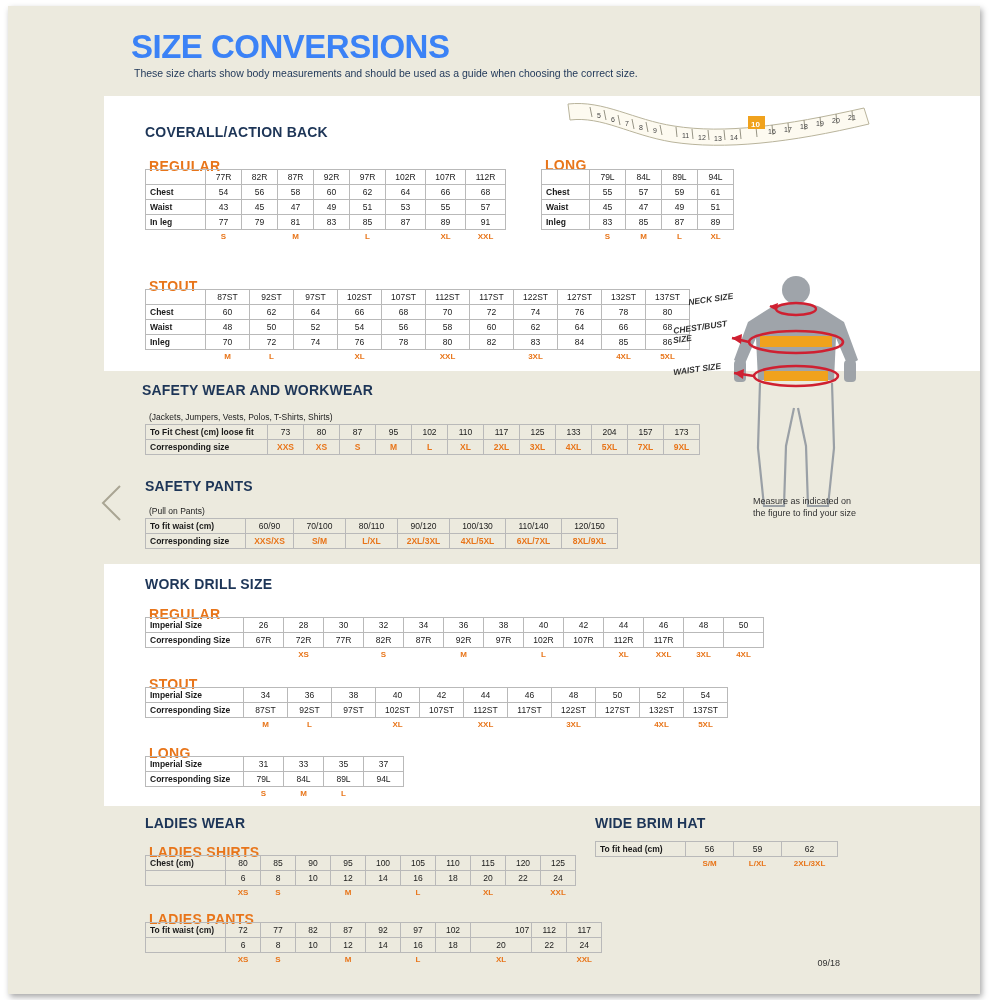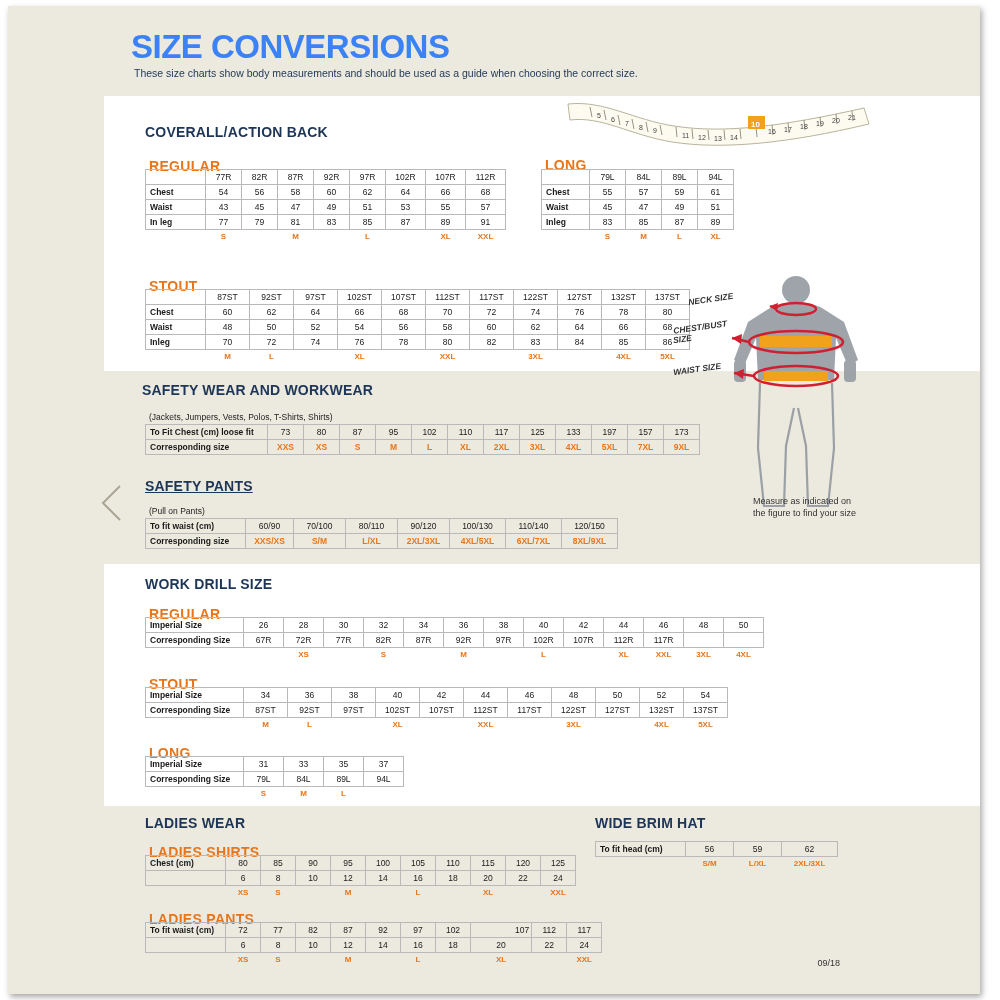--- a/index.html
+++ b/index.html
@@ -394,21 +394,21 @@
           <td class="rowhead" style="width:122px;">To Fit Chest (cm) loose fit</td>
           <td style="width:36px;">73</td>
           <td style="width:36px;">80</td>
           <td style="width:36px;">87</td>
           <td style="width:36px;">95</td>
           <td style="width:36px;">102</td>
           <td style="width:36px;">110</td>
           <td style="width:36px;">117</td>
           <td style="width:36px;">125</td>
           <td style="width:36px;">133</td>
-          <td style="width:36px;">197</td>
+          <td style="width:36px;">204</td>
           <td style="width:36px;">157</td>
           <td style="width:36px;">173</td>
         </tr>
         <tr>
           <td class="rowhead">Corresponding size</td>
           <td style="color:#e8751a;font-weight:bold;">XXS</td>
           <td style="color:#e8751a;font-weight:bold;">XS</td>
           <td style="color:#e8751a;font-weight:bold;">S</td>
           <td style="color:#e8751a;font-weight:bold;">M</td>
           <td style="color:#e8751a;font-weight:bold;">L</td>
@@ -416,21 +416,21 @@
           <td style="color:#e8751a;font-weight:bold;">2XL</td>
           <td style="color:#e8751a;font-weight:bold;">3XL</td>
           <td style="color:#e8751a;font-weight:bold;">4XL</td>
           <td style="color:#e8751a;font-weight:bold;">5XL</td>
           <td style="color:#e8751a;font-weight:bold;">7XL</td>
           <td style="color:#e8751a;font-weight:bold;">9XL</td>
         </tr>
       </tbody>
         </table>
 
-      <div class="sect-title" style="left:137px; top:472px;text-decoration:underline;">SAFETY PANTS</div>
+      <div class="sect-title" style="left:137px; top:472px;">SAFETY PANTS</div>
       <div class="note" style="left:141px; top:500px;">(Pull on Pants)</div>
       <table class="grid" style="left:137px; top:512px;">
         <tbody>
             <tr>
           <td class="rowhead" style="width:100px;">To fit waist (cm)</td>
           <td style="width:48px;">60/90</td>
           <td style="width:52px;">70/100</td>
           <td style="width:52px;">80/110</td>
           <td style="width:52px;">90/120</td>
           <td style="width:56px;">100/130</td>

